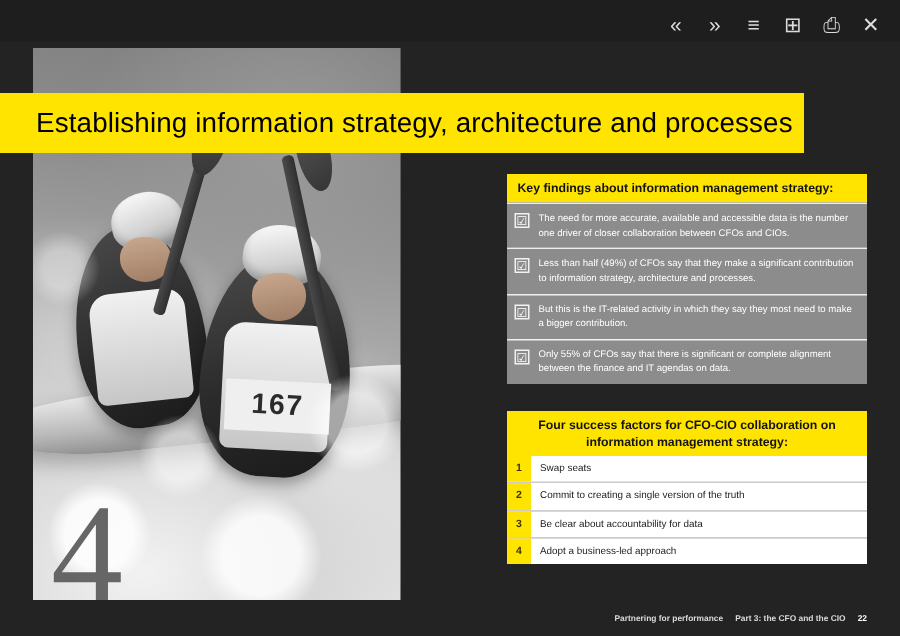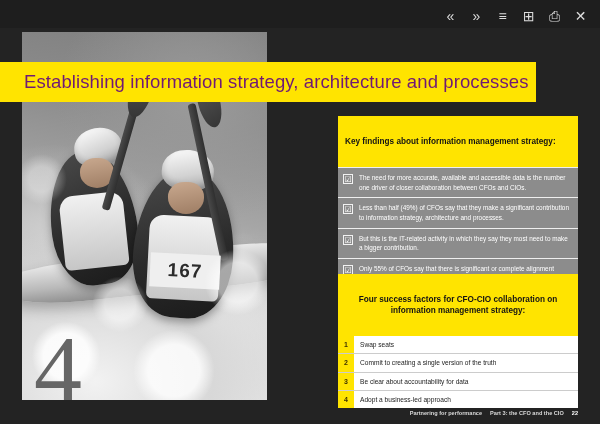--- a/index.html
+++ b/index.html
@@ -167,37 +167,37 @@
     width: 536px;
     height: 40px;
     background: #ffe400;
     display: flex;
     align-items: center;
   }
   .titlebar h1 {
     margin: 0 0 0 24px;
     font-weight: normal;
     font-size: 18.5px;
-    color: #701a75;
+    color: #000000;
     letter-spacing: .1px;
   }
 
   
   .findings {
     position: absolute;
     left: 338px;
     top: 88px;
     width: 240px;
   }
   .panel-head {
     background: #ffe400;
     color: #141414;
     font-size: 8.2px;
     font-weight: bold;
-    padding: 20px 7px;
+    padding: 4px 7px;
     line-height: 1.35;
   }
   .finding-row {
     display: flex;
     align-items: flex-start;
     background: #8c8c8c;
     border-top: 1px solid #efefef;
     padding: 5px 6px 5px 5px;
   }
   .finding-row:first-of-type { border-top: none; }

